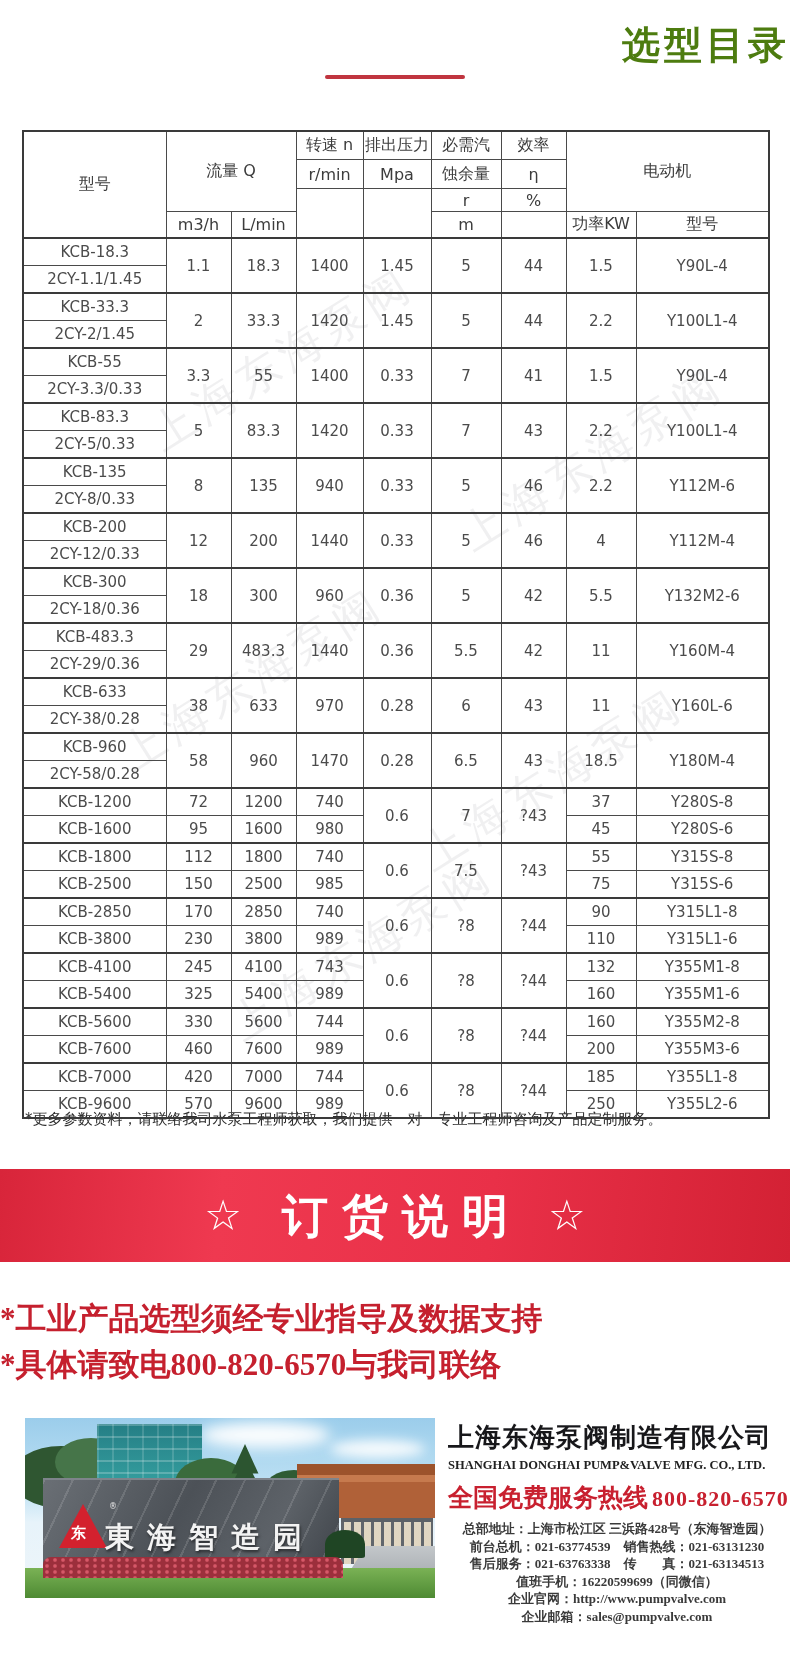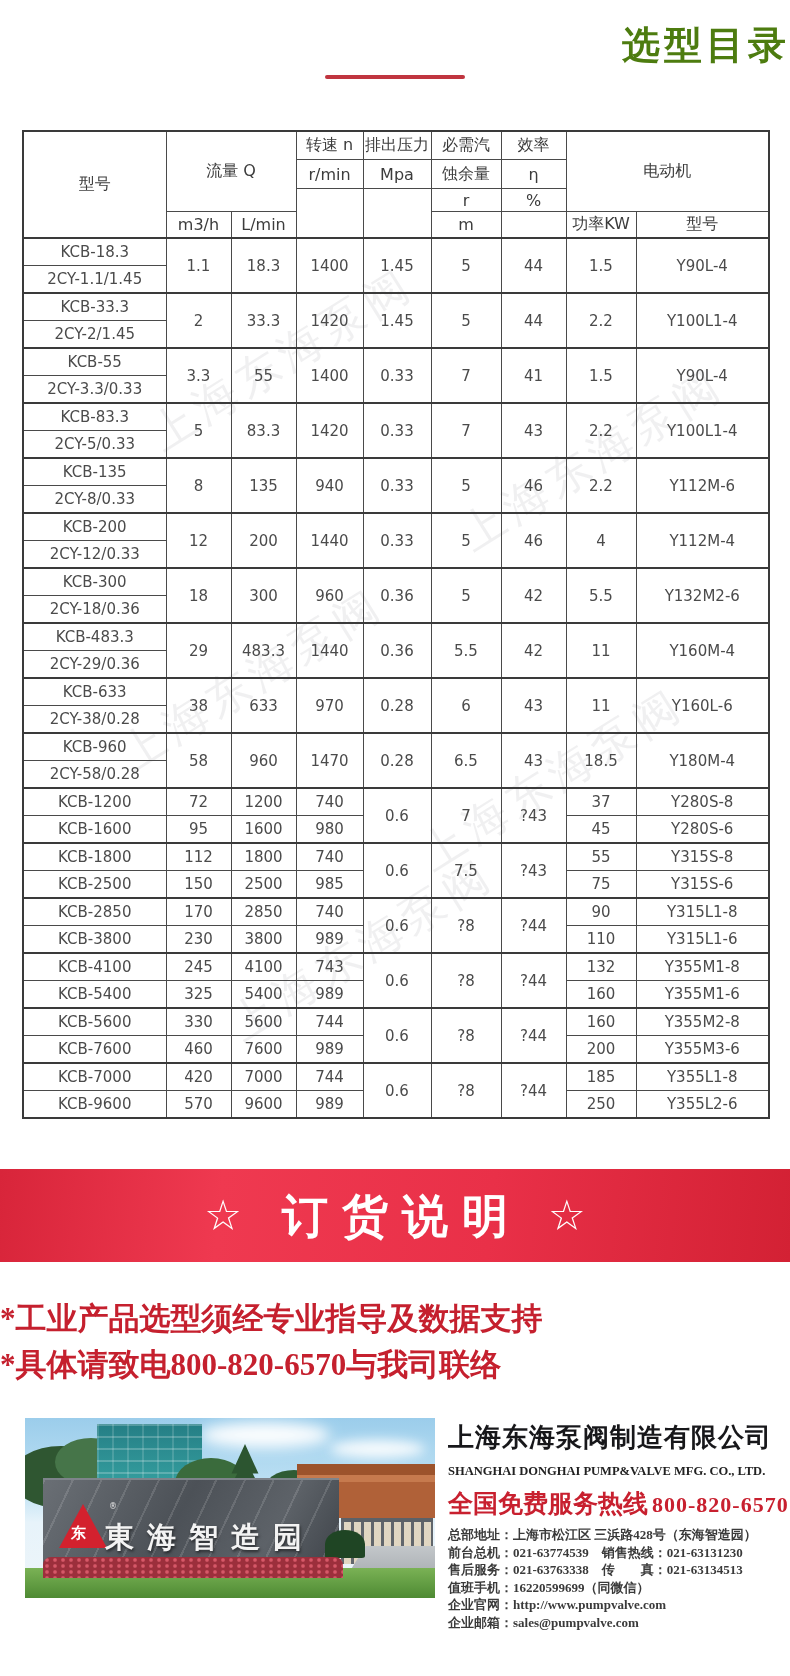--- a/index.html
+++ b/index.html
@@ -108,25 +108,25 @@
               background-size:8px 6px; }
   .ph-lawn { left:0; bottom:0; width:100%; height:30px;
              background:linear-gradient(180deg,#7ab255,#4e8a33); }
   .ph-road { right:0; bottom:0; width:102px; height:52px;
              background:linear-gradient(180deg,#c3c7ca,#969ca1);
              clip-path:polygon(32% 0,100% 0,100% 100%,0 100%); }
 
   .company { position:absolute; left:448px; top:1420px; width:338px; }
   .company-name { font-size:26px; font-weight:bold; color:#17171a; margin:0; letter-spacing:1px; white-space:nowrap; }
   .company-name-en { font-family:"Liberation Serif", serif; font-size:12.5px; font-weight:bold;
-                     color:#222; margin-top:9px; white-space:nowrap; }
+                     color:#222; margin-top:3px; white-space:nowrap; }
   .hotline { margin-top:8px; font-family:"Liberation Serif", serif; font-weight:bold; white-space:nowrap; }
   .hotline-label { font-size:25px; color:#c8202f; }
   .hotline-number { font-size:22px; color:#c8202f; letter-spacing:1px; }
-  .contacts { margin-top:6px; }
+  .contacts { margin-top:6px;text-align:center; }
   .contact-line { font-family:"Liberation Serif", serif; font-size:13px; font-weight:bold;
                   color:#3a3a3a; line-height:17.5px; white-space:nowrap; }
 </style>
 </head>
 <body>
 
 <div class="page">
 
   <div class="page-title">选型目录</div>
   <div class="title-underline" style="background:#c0353f;"></div>
@@ -432,20 +432,21 @@
             <td>570</td>
             <td>9600</td>
             <td>989</td>
             <td>250</td>
             <td>Y355L2-6</td>
           </tr>
         </tbody>
     </table>
   </div>
 
+  <p class="footnote">*更多参数资料，请联络我司水泵工程师获取，我们提供一对一专业工程师咨询及产品定制服务。</p>
 
   <div class="banner">
     <span class="star">☆</span>
     <span class="banner-title">订货说明</span>
     <span class="star">☆</span>
   </div>
 
   <div class="notices">
     <p class="notice-line">*工业产品选型须经专业指导及数据支持</p>
     <p class="notice-line">*具体请致电800-820-6570与我司联络</p>

